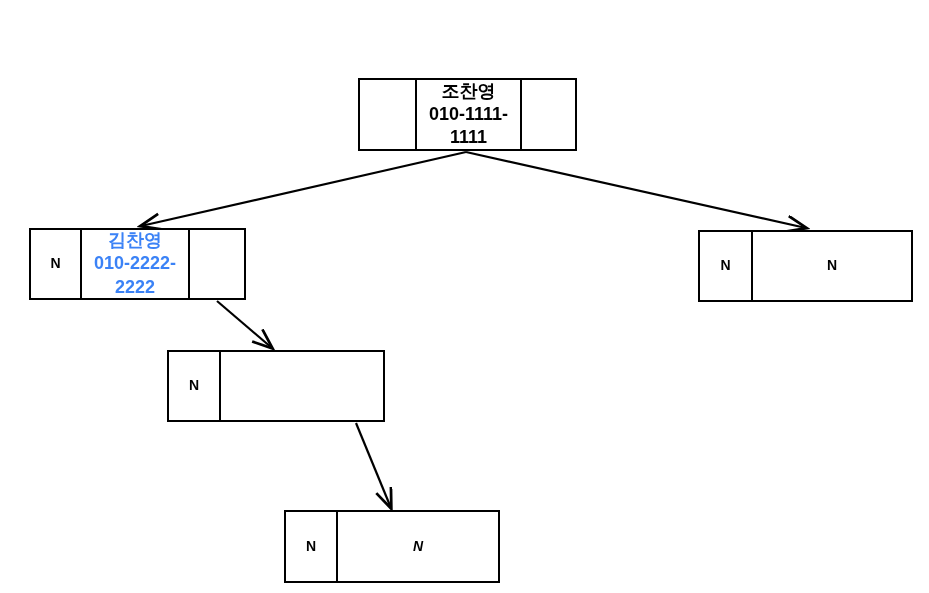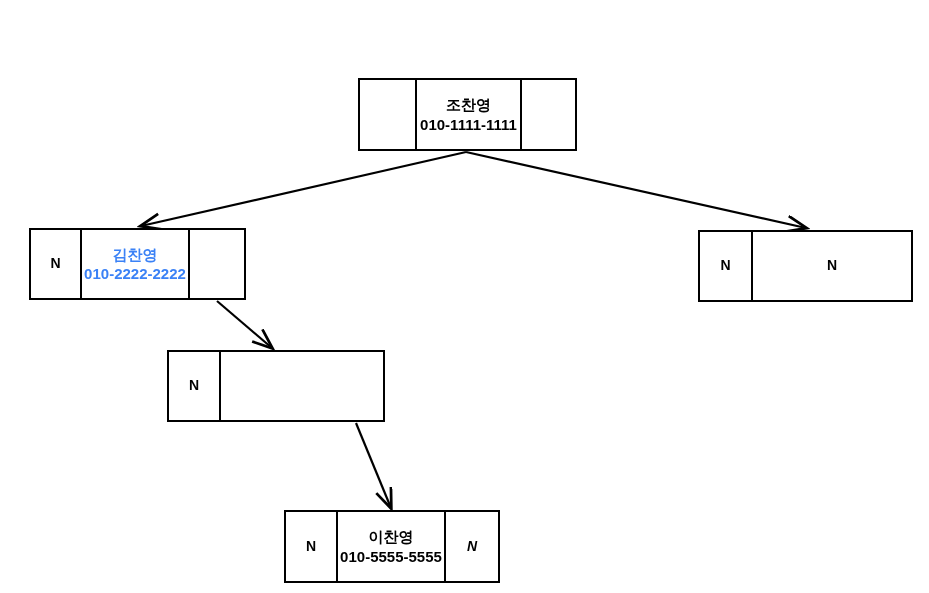--- a/index.html
+++ b/index.html
@@ -37,21 +37,21 @@
     border: 2px solid #000000;
   }
   .cell {
     box-sizing: border-box;
     display: flex;
     align-items: center;
     justify-content: center;
     text-align: center;
     color: #000000;
     font-weight: bold;
-    font-size: 15px;
+    font-size: 18px;
     line-height: 1.28;
     padding: 2px 1px;
     white-space: pre-line;
   }
   .cell.ptr {
     font-size: 14px;
   }
   .cell.ptr-italic {
     font-style: italic;
   }
@@ -100,18 +100,16 @@
     <div class="cell ptr" style="flex: 1 1 auto; border-color: rgb(0, 0, 0); color: rgb(0, 0, 0);">N</div>
   </div>
 
   <div class="node" style="left: 167px; top: 350px; width: 218px; height: 72px; border-color: rgb(0, 0, 0);">
     <div class="cell ptr divider-right" style="width: 52px; flex: 0 0 52px; border-color: rgb(0, 0, 0); color: rgb(0, 0, 0);">N</div>
     <div class="cell ptr" style="flex: 1 1 auto; border-color: rgb(0, 0, 0); color: rgb(0, 0, 0);"></div>
   </div>
 
   <div class="node" style="left: 284px; top: 510px; width: 216px; height: 73px; border-color: rgb(0, 0, 0);">
     <div class="cell ptr divider-right" style="width: 52px; flex: 0 0 52px; border-color: rgb(0, 0, 0); color: rgb(0, 0, 0);">N</div>
-    <div class="cell data divider-right" style="width: 108px; flex: 0 0 108px; border-color: rgb(0, 0, 0); color: rgb(0, 0, 0);">이찬영
-010-5555-5555</div>
     <div class="cell ptr ptr-italic" style="flex: 1 1 auto; border-color: rgb(0, 0, 0); color: rgb(0, 0, 0);">N</div>
   </div>
 
 </div>
 
 </body></html>

